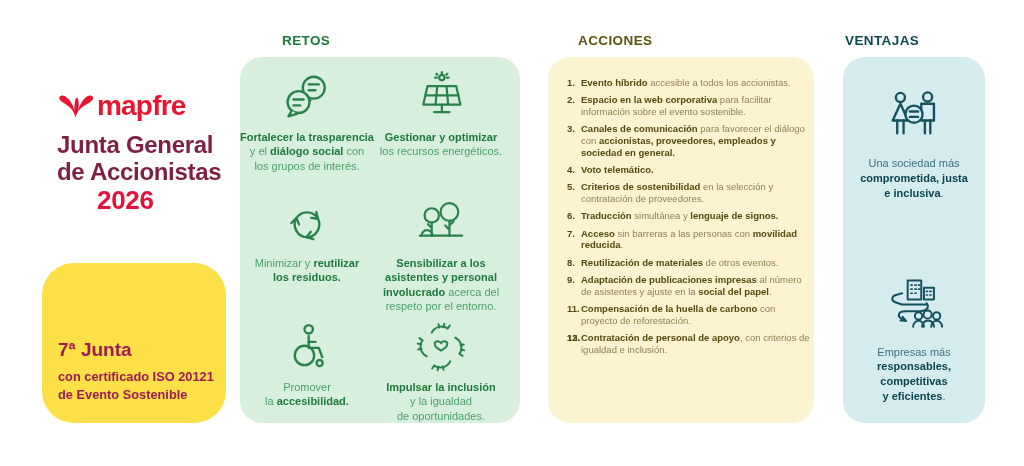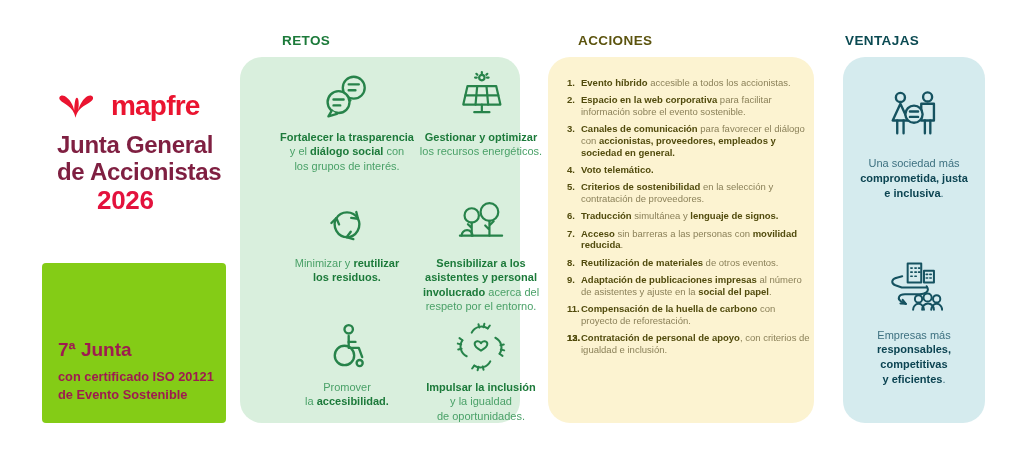--- a/index.html
+++ b/index.html
@@ -1,57 +1,57 @@
 <!DOCTYPE html>
 <html><head>
 <meta charset="utf-8">
 <style>
   html,body{margin:0;padding:0;background:#ffffff;}
   #canvas{position:relative;width:1024px;height:466px;background:#ffffff;overflow:hidden;
           font-family:"Liberation Sans","DejaVu Sans",sans-serif;}
 
   
-  #logo{position:absolute;left:56px;top:92px;display:flex;align-items:flex-end;gap:15px;color:#ea1430;}
+  #logo{position:absolute;left:56px;top:92px;display:flex;align-items:flex-end;gap:1px;color:#ea1430;}
   #logo svg{width:40px;height:28px;display:block;}
   #logo .word{font-size:28px;font-weight:bold;letter-spacing:-0.8px;line-height:1;}
   #title-block{position:absolute;left:57px;top:131px;font-weight:bold;font-size:24px;line-height:1.13;
                color:#7f1f41;letter-spacing:-0.3px;}
   #title-year{color:#e3123d;font-size:26px;margin-top:1px;margin-left:40px;}
-  #badge{position:absolute;left:42px;top:263px;width:184px;height:160px;background:#84cc16;border-radius:4px;}
+  #badge{position:absolute;left:42px;top:263px;width:184px;height:160px;background:#fde047;border-radius:32px;}
   #badge-inner{position:absolute;left:16px;bottom:20px;color:#9e1b50;}
   #badge-title{font-size:19px;font-weight:bold;margin-bottom:7px;}
   .badge-line{font-size:12.8px;font-weight:bold;line-height:1.35;}
 
   
   .panel{position:absolute;top:57px;height:366px;border-radius:22px;}
   #retos-panel{left:240px;width:280px;background:#d9efdd;}
   #acciones-panel{left:548px;width:266px;background:#fcf3d1;}
   #ventajas-panel{left:843px;width:142px;background:#d5ebee;}
   .panel-header{position:absolute;top:33px;font-size:13.5px;font-weight:bold;letter-spacing:.4px;}
   #retos-header{left:247px;color:#1c7a3a;margin-left:35px;}
   #acciones-header{left:578px;color:#5c540f;}
   #ventajas-header{left:845px;color:#0b4a52;}
 
   
   #retos-grid{position:absolute;left:240px;top:64px;width:268px;display:grid;
-              grid-template-columns:1fr 1fr;grid-template-rows:122px 120px 116px;row-gap:4px;padding-left:40px;}
+              grid-template-columns:1fr 1fr;grid-template-rows:122px 120px 116px;row-gap:4px;}
   .reto{display:flex;flex-direction:column;align-items:center;justify-content:flex-start;text-align:center;}
   .reto .icon{width:54px;height:54px;color:#27834a;margin-top:6px;margin-bottom:6px;}
   .reto .icon svg{width:100%;height:100%;display:block;}
   .reto .txt{font-size:11px;line-height:1.3;color:#4aa168;max-width:152px;}
   .reto .txt .b{font-weight:bold;color:#1c7a3a;}
 
   
   #acciones-list{position:absolute;left:567px;top:77px;width:244px;list-style:none;margin:0;padding:0;}
   .accion{position:relative;padding-left:14px;margin-bottom:5.5px;font-size:9.5px;line-height:1.24;color:#8b8159;}
   .accion .num{position:absolute;left:0;top:0;font-weight:bold;color:#514b0d;}
   .accion .b{font-weight:bold;color:#514b0d;}
 
   
-  #ventajas-list{position:absolute;left:843px;top:57px;width:142px;display:flex;flex-direction:column;align-items:center;}
+  #ventajas-list{position:absolute;left:843px;top:57px;width:142px;display:flex;flex-direction:column;align-items:center;gap:17px;}
   .ventaja{display:flex;flex-direction:column;align-items:center;text-align:center;margin-top:30px;}
   .ventaja + .ventaja{margin-top:58px;}
   .ventaja .icon{width:58px;height:58px;color:#155260;margin-bottom:11px;}
   .ventaja .icon svg{width:100%;height:100%;display:block;}
   .ventaja .txt{font-size:11px;line-height:1.35;color:#3e7180;max-width:120px;}
   .ventaja .txt .b{font-weight:bold;color:#0c4452;}
 </style>
 </head>
 <body>
 

